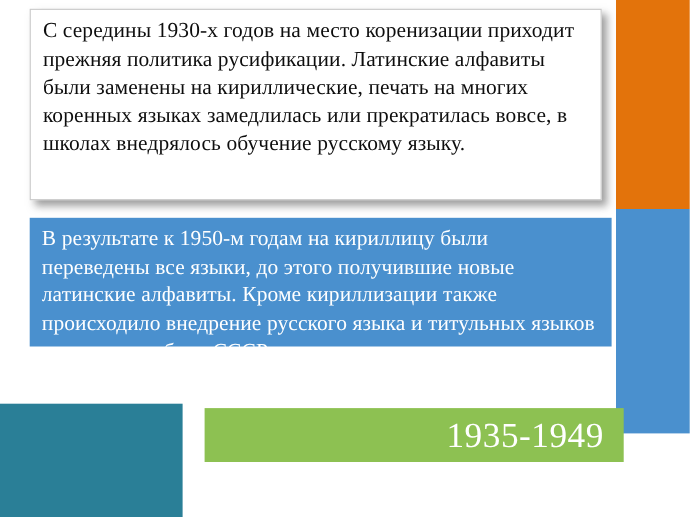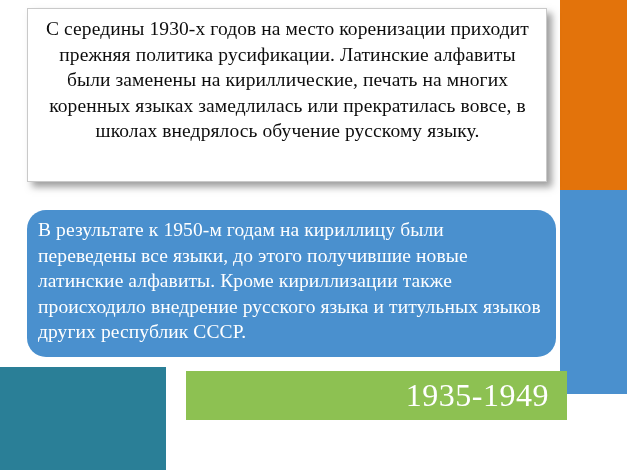--- a/index.html
+++ b/index.html
@@ -54,43 +54,41 @@
   .box-white {
     position: absolute;
     left: 27px;
     top: 8px;
     width: 520px;
     height: 174px;
     background: #ffffff;
     border: 1px solid #c9c9c9;
     box-shadow: 5px 5px 7px rgba(80,80,80,0.55);
     box-sizing: border-box;
-    text-align: center;
   }
   .box-white .txt {
     position: absolute;
     left: 11px;
     top: 7px;
     right: 10px;
     color: #0d0d0d;
     font-size: 19.5px;
     line-height: 25.6px;
     letter-spacing: 0.1px;
   }
 
   
   .box-blue {
     position: absolute;
     left: 27px;
-    top: 210px;
+    top: 198px;
     width: 529px;
-    height: 147px;
+    height: 117px;
     background: #4A90CE;
     box-sizing: border-box;
-    border-radius: 19px;
   }
   .box-blue .txt {
     position: absolute;
     left: 11px;
     top: 7px;
     right: 10px;
     color: #ffffff;
     font-size: 19.5px;
     line-height: 25.6px;
     letter-spacing: 0.1px;

